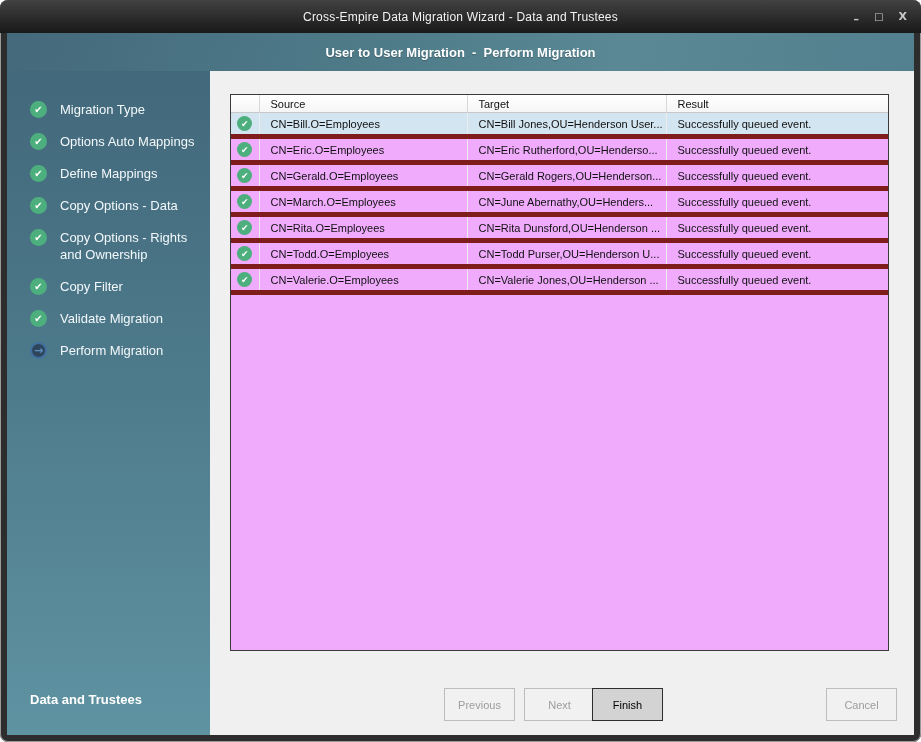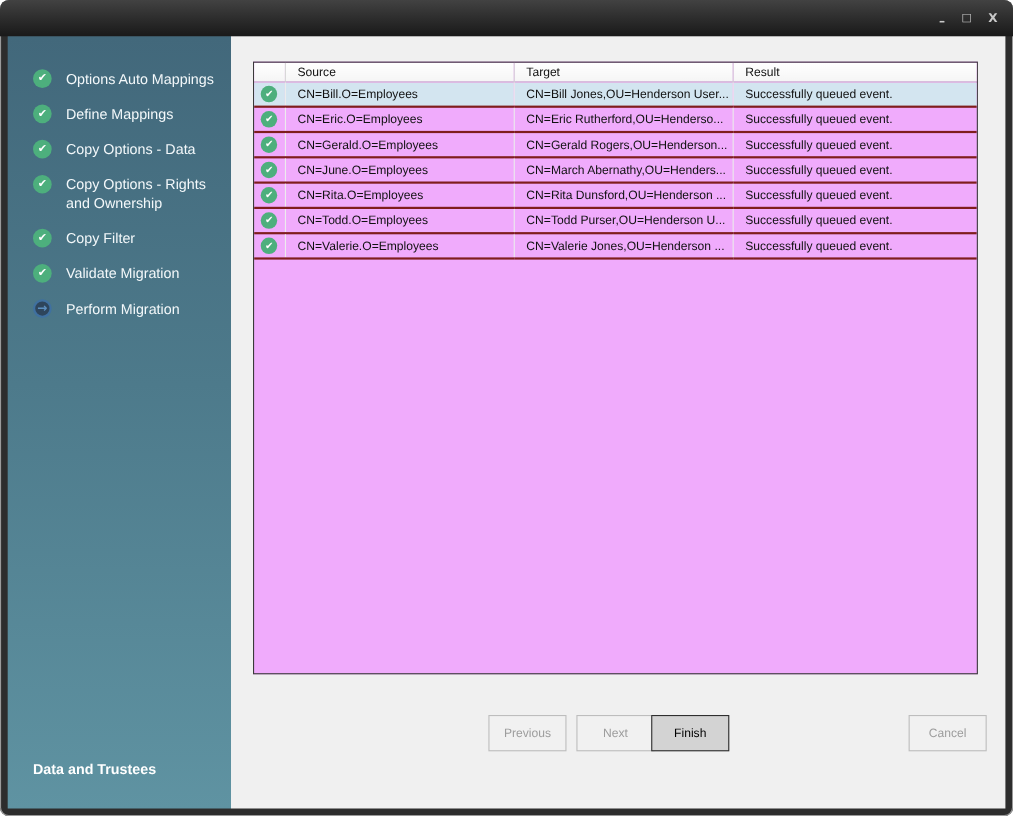--- a/index.html
+++ b/index.html
@@ -50,21 +50,21 @@
   .table-panel{position:absolute;left:20px;top:23px;width:659px;height:557px;
                background:#f0abfc;border:1px solid #3a3a3a;box-sizing:border-box;overflow:hidden;}
   table.grid{border-collapse:collapse;width:100%;table-layout:fixed;font-size:11px;color:#111;}
   col.c0{width:28px;} col.c1{width:208px;} col.c2{width:199px;} col.c3{width:auto;}
   thead th{height:17px;font-weight:normal;text-align:left;padding:0 0 0 11px;
            background:linear-gradient(to bottom,#ffffff,#f5f5f5);
            border-bottom:1px solid #c9c9c9;white-space:nowrap;overflow:hidden;}
   thead th:first-child{padding:0;}
   thead th:not(:last-child){border-right:1px solid #d8d8d8;}
   tbody td{height:21px;padding:0 4px 0 11px;white-space:nowrap;overflow:hidden;
-           border-bottom:2px solid #7f1d1d;}
+           border-bottom:5px solid #7f1d1d;}
   tbody td:first-child{padding:0;text-align:center;vertical-align:middle;}
   tbody td:not(:last-child){border-right:1px solid #ececec;}
   tr.selected td{background:#d3e5f0;}
   .row-check{width:15px;height:15px;border-radius:50%;background:#4daf7d;color:#fff;
              display:inline-flex;align-items:center;justify-content:center;
              font-size:9px;font-weight:bold;vertical-align:middle;
              font-family:"DejaVu Sans",sans-serif;}
   .row-check::before{content:"✔";}
 
   
@@ -73,34 +73,42 @@
        border:1px solid #bdbdbd;background:#f1f1f1;color:#9d9d9d;padding:0;}
   .btn-previous{left:234px;} .btn-next{left:314px;} .btn-finish{left:382px;} .btn-cancel{left:616px;}
   .btn-finish{background:#d3d3d3;border:1px solid #2e2e2e;color:#000;}
 </style>
 </head>
 <body>
 
 <div class="window">
 
   <div class="titlebar">
+    <span class="title">Cross-Empire Data Migration Wizard - Data and Trustees</span>
     <span class="controls">
       <span class="ctrl min">–</span>
       <span class="ctrl max">□</span>
       <span class="ctrl close">X</span>
     </span>
   </div>
 
   <div class="chrome">
 
+    <div class="teal-header">
+      <span>User to User Migration  -  Perform Migration</span>
+    </div>
 
     <div class="bodyrow">
 
       <div class="sidebar">
         <div class="steps">
+            <div class="step">
+              <span class="step-icon icon-check"></span>
+              <span class="step-label">Migration Type</span>
+            </div>
             <div class="step">
               <span class="step-icon icon-check"></span>
               <span class="step-label">Options Auto Mappings</span>
             </div>
             <div class="step">
               <span class="step-icon icon-check"></span>
               <span class="step-label">Define Mappings</span>
             </div>
             <div class="step">
               <span class="step-icon icon-check"></span>
@@ -158,22 +166,22 @@
                   <td>Successfully queued event.</td>
                 </tr>
                 <tr>
                   <td><span class="row-check"></span></td>
                   <td>CN=Gerald.O=Employees</td>
                   <td>CN=Gerald Rogers,OU=Henderson...</td>
                   <td>Successfully queued event.</td>
                 </tr>
                 <tr>
                   <td><span class="row-check"></span></td>
-                  <td>CN=June.O=Employees</td>
-                  <td>CN=March Abernathy,OU=Henders...</td>
+                  <td>CN=March.O=Employees</td>
+                  <td>CN=June Abernathy,OU=Henders...</td>
                   <td>Successfully queued event.</td>
                 </tr>
                 <tr>
                   <td><span class="row-check"></span></td>
                   <td>CN=Rita.O=Employees</td>
                   <td>CN=Rita Dunsford,OU=Henderson ...</td>
                   <td>Successfully queued event.</td>
                 </tr>
                 <tr>
                   <td><span class="row-check"></span></td>

